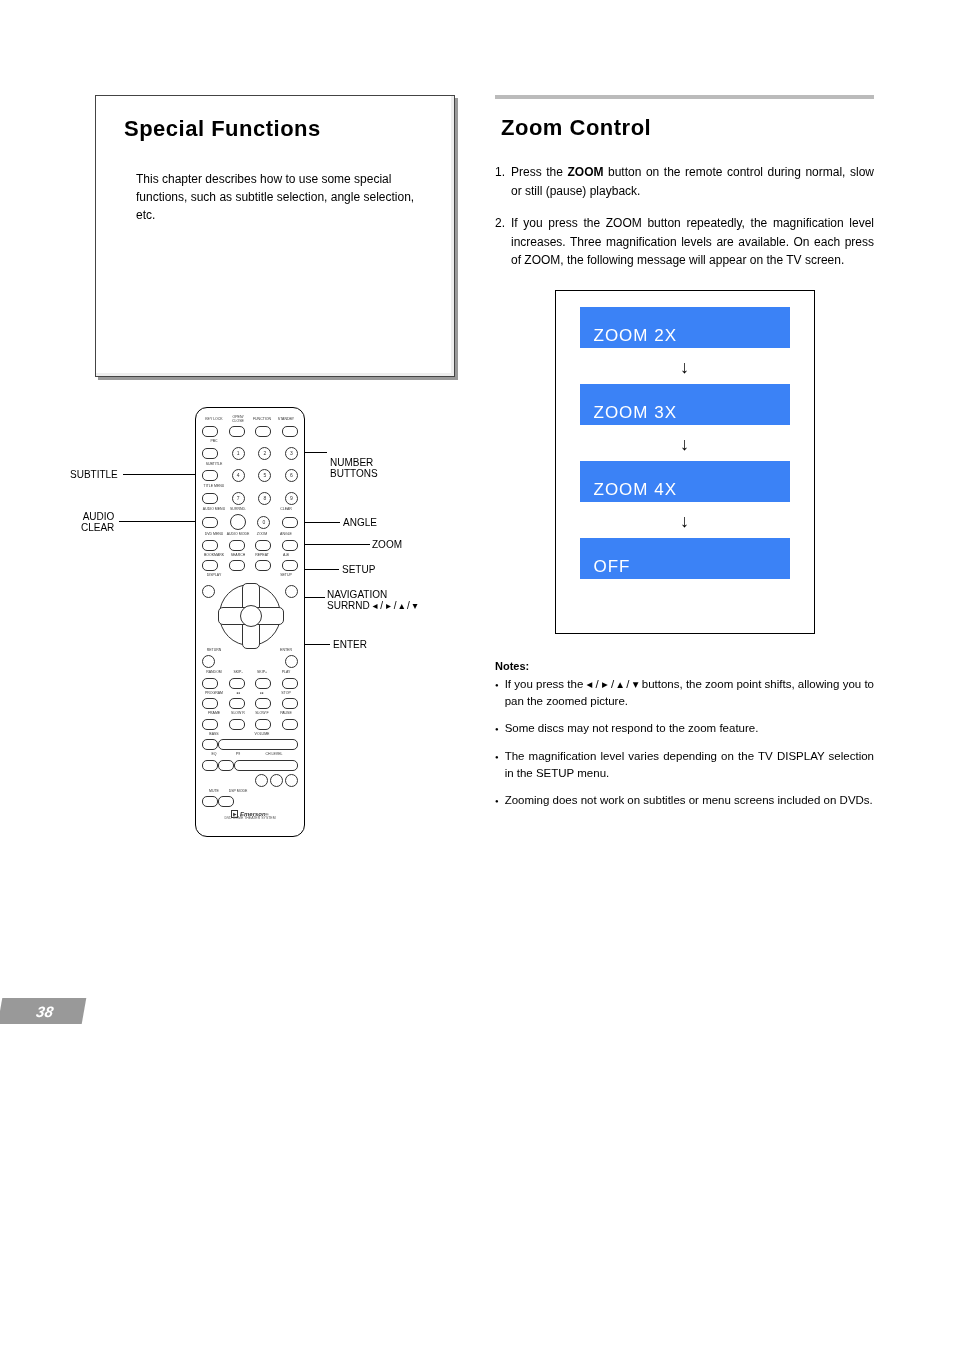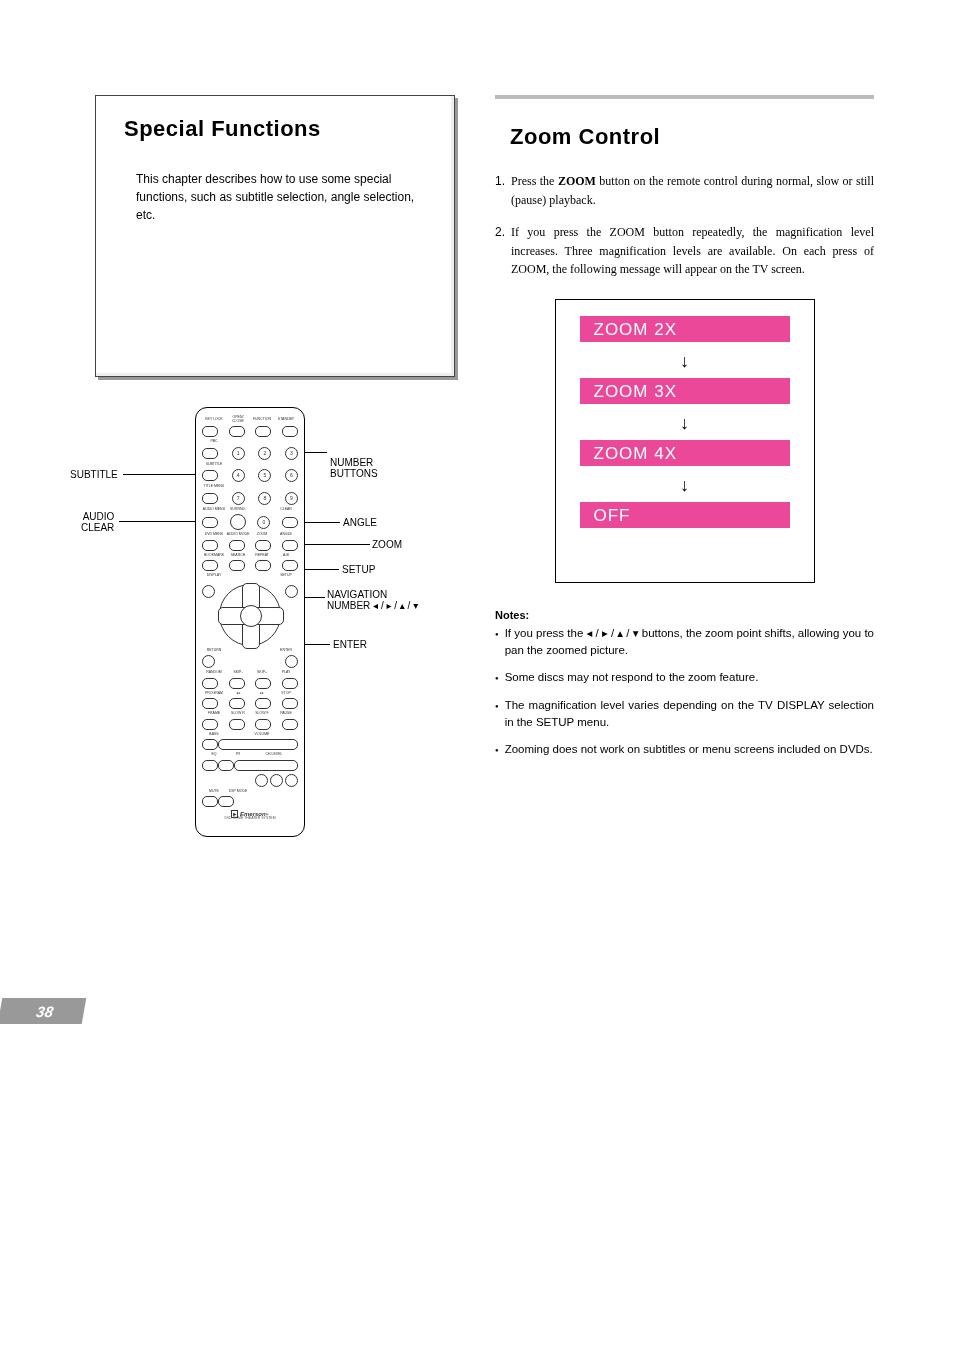--- a/index.html
+++ b/index.html
@@ -47,57 +47,56 @@
   }
   
   .zoom-head {
     border-top: 4px solid #bbb;
     padding-top: 10px;
     margin-bottom: 22px;
   }
   .zoom-head h2 {
     font-size: 22px;
     font-weight: bold;
-    margin: 15px;
+    margin: 6px;
     letter-spacing: 0.5px;
   }
   .rlist {
     list-style: none;
     padding: 0;
     margin: 0 0 20px 0;
     font-size: 12px;
   }
   .rlist li {
     display: flex;
     margin-bottom: 14px;
     text-align: justify;
     line-height: 1.55;
   }
   .rlist li .num {
     flex: 0 0 16px;
   }
   .rlist li .txt {
     flex: 1;
-    font-family: Liberation Serif, serif;
   }
   .bold { font-weight: bold; }
   
   .zoom-diagram {
     border: 1px solid #000;
     width: 260px;
     margin: 0 auto 26px auto;
     padding: 16px 24px 24px 24px;
     box-sizing: border-box;
   }
   .zoom-diagram .zrow {
-    background: #ec4899;
+    background: #3b82f6;
     color: #fff;
     font-size: 17px;
     letter-spacing: 1px;
-    padding: 4px 0 2px 14px;
+    padding: 19px 0 2px 14px;
     margin-bottom: 0;
     font-family: Arial, sans-serif;
   }
   .zoom-diagram .arrow {
     text-align: center;
     font-size: 18px;
     line-height: 1;
     padding: 10px 0 8px 0;
     color: #000;
   }
@@ -291,21 +290,21 @@
         <div class="cline" style="left:230px; top:115px; width:35px;"></div>
 
         <div class="callout" style="left:297px; top:132px;">ZOOM</div>
         <div class="cline" style="left:230px; top:137px; width:65px;"></div>
 
         <div class="callout" style="left:267px; top:157px;">SETUP</div>
         <div class="cline" style="left:230px; top:162px; width:34px;"></div>
 
         <div class="callout" style="left:252px; top:182px;">
           <span>NAVIGATION</span><br>
-          <span>NUMBER ◂ / ▸ / ▴ / ▾</span>
+          <span>SURRND ◂ / ▸ / ▴ / ▾</span>
         </div>
         <div class="cline" style="left:230px; top:190px; width:20px;"></div>
 
         <div class="callout" style="left:258px; top:232px;">ENTER</div>
         <div class="cline" style="left:230px; top:237px; width:25px;"></div>
 
         <div class="remote">
           <div class="row">
               <div class="lbls">KEY LOCK</div>
               <div class="lbls">OPEN/<br>CLOSE</div>

